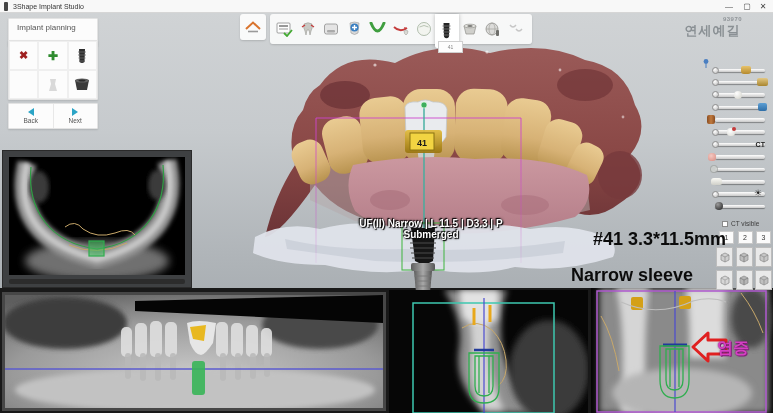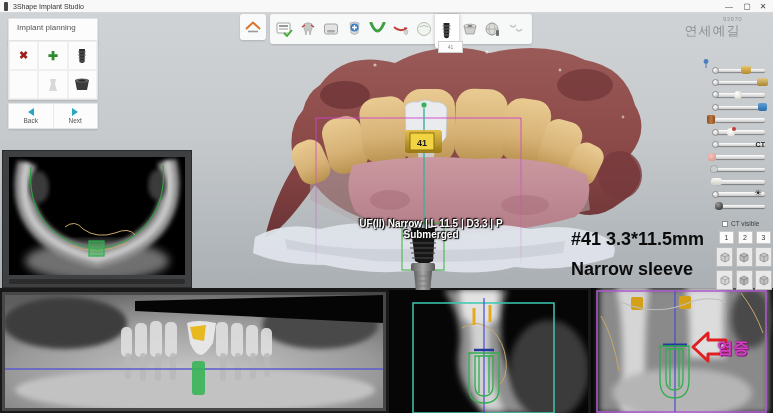--- a/index.html
+++ b/index.html
@@ -14,21 +14,21 @@
   .titlebar .title{position:absolute;left:13px;top:0;font-size:7px;line-height:13px;color:#333;}
   .winctl{position:absolute;top:0;height:13px;font-size:8px;line-height:13px;color:#444;text-align:center;width:16px;}
   .ctl-min{right:36px;} .ctl-max{right:18px;} .ctl-close{right:2px;}
 
   
   .mainbg{position:absolute;left:0;top:13px;width:773px;height:400px;
           background:linear-gradient(180deg,#d0d3d5 0%,#c6cacd 30%,#b0b5b9 60%,#969ca1 100%);}
   .bottom-backer{position:absolute;left:0;top:288px;width:773px;height:125px;background:#191919;z-index:5;}
 
   
-  .watermark{position:absolute;left:655px;top:16px;width:115px;text-align:center;z-index:8;color:#8f9498;}
+  .watermark{position:absolute;left:655px;top:16px;width:115px;text-align:center;z-index:8;color:#8f9498;font-weight:bold;}
   .watermark .code{font-size:6px;letter-spacing:.5px;margin-left:40px;}
   .watermark .name{font-size:13px;letter-spacing:1px;color:#8a9094;}
 
   
   .lp-card{position:absolute;background:#fcfcfc;border:1px solid #e3e3e3;border-radius:1px;z-index:20;
            box-shadow:0 1px 2px rgba(0,0,0,.12);}
   .lp-title{left:8px;top:18px;width:90px;height:28px;font-size:8px;color:#555;
             line-height:18px;padding-left:8px;}
   .lp-tools{left:8px;top:40px;width:90px;height:60px;display:grid;
             grid-template-columns:repeat(3,1fr);grid-template-rows:repeat(2,1fr);}
@@ -63,22 +63,22 @@
   .axial .strip{position:absolute;left:6px;bottom:3px;width:176px;height:5px;background:#2c2c2c;border-radius:2px;}
 
   
   .scene{position:absolute;left:225px;top:25px;width:480px;height:278px;z-index:6;}
   .infobar{position:absolute;left:345px;top:218px;width:172px;z-index:9;text-align:center;
            font-size:10px;font-weight:bold;color:#fff;
            text-shadow:0 0 3px #000,1px 1px 1px #000,-1px -1px 1px #000;}
 
   
   .anno{position:absolute;z-index:25;font-weight:bold;color:#0b0b0b;font-size:18px;letter-spacing:0px;}
-  .anno1{left:571px;top:229px;}
-  .anno2{left:571px;top:259px;text-align:right;}
+  .anno1{left:593px;top:229px;}
+  .anno2{left:571px;top:265px;text-align:right;}
 
   
   .pin{position:absolute;left:703px;top:59px;width:6px;height:9px;z-index:20;}
   .sliders{position:absolute;left:712px;top:64px;width:56px;z-index:20;}
   .srow{position:relative;height:12.4px;}
   .strack{position:absolute;left:3px;right:3px;top:4.5px;height:3.5px;border-radius:2px;
           background:linear-gradient(180deg,#ffffff,#c9c9c9);box-shadow:0 1px 1px rgba(0,0,0,.35);}
   .sball{position:absolute;left:0px;top:2.6px;width:7px;height:7px;border-radius:50%;
          background:radial-gradient(circle at 35% 30%,#ffffff,#b9b9b9);border:0.5px solid #909090;}
   .s-icon{position:absolute;top:0.5px;width:12px;height:11px;display:flex;align-items:center;justify-content:center;}

